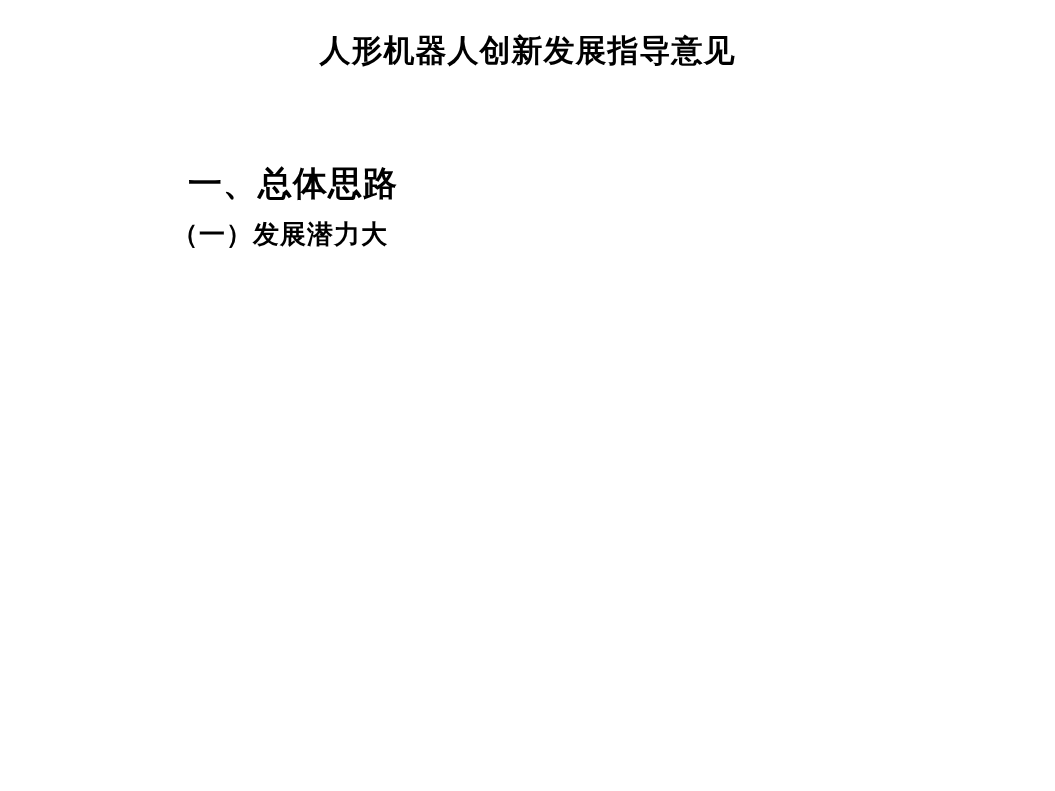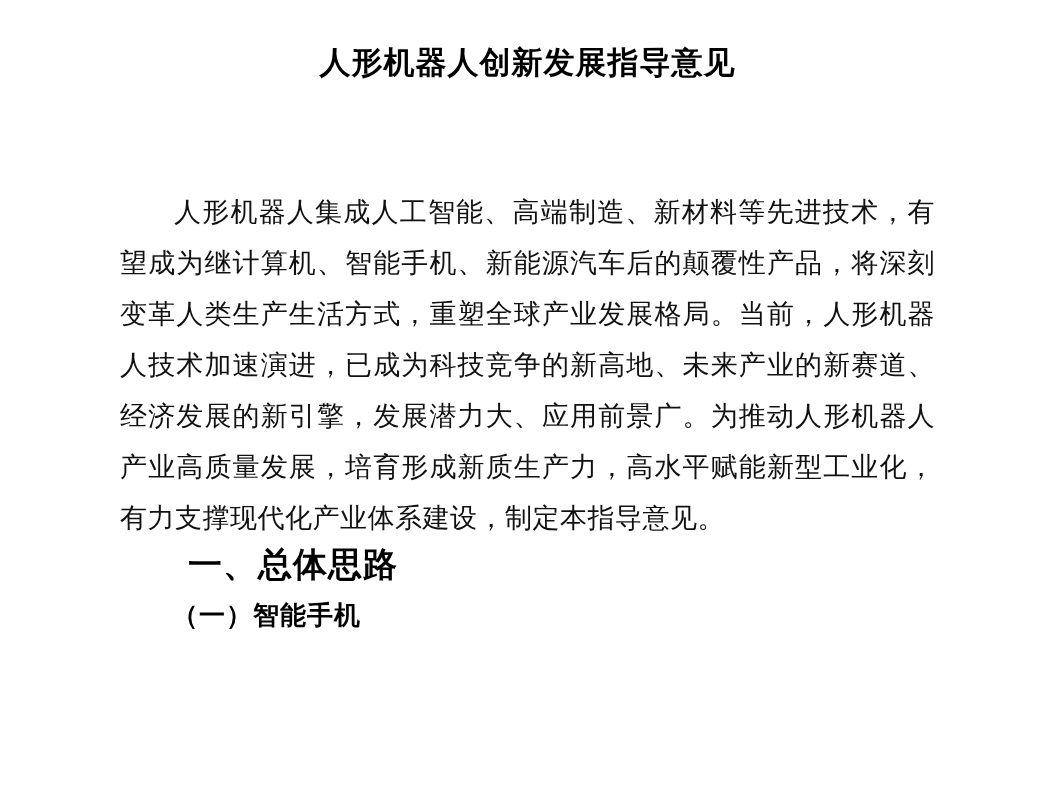--- a/index.html
+++ b/index.html
@@ -21,21 +21,21 @@
     background: #ffffff;
     box-sizing: border-box;
     padding: 0 120px;
   }
   .doc-title {
     text-align: center;
     font-family: "DejaVu Sans", "Liberation Sans", sans-serif;
     font-weight: bold;
     font-size: 31px;
     letter-spacing: 1px;
-    margin: 12px;
+    margin: 0;
     padding-top: 30px;
     line-height: 1.3;
     color: #000;
   }
   .spacer-after-title {
     height: 92px;
   }
   .body-para {
     font-family: "DejaVu Serif", "Liberation Serif", serif;
     font-size: 27px;
@@ -71,17 +71,16 @@
     overflow: hidden;
   }
 </style>
 </head>
 <body>
 
 <div class="page">
   <h1 class="doc-title">人形机器人创新发展指导意见</h1>
   <div class="spacer-after-title"></div>
   <div class="clipped">
-    <p class="body-para">人形机器人集成人工智能、高端制造、新材料等先进技术，有望成为继计算机、智能手机、新能源汽车后的颠覆性产品，将深刻变革人类生产生活方式，重塑全球产业发展格局。当前，人形机器人技术加速演进，已成为科技竞争的新高地、未来产业的新赛道、经济发展的新引擎，发展潜力大、应用前景广。为推动人形机器人产业高质量发展，培育形成新质生产力，高水平赋能新型工业化，有力支撑现代化产业体系建设，制定本指导意见。</p>
     <p class="heading-1">一、总体思路</p>
-    <p class="heading-2">（一）智能手机</p>
+    <p class="heading-2">（一）发展潜力大</p>
   </div>
 </div>
 
 </body></html>

